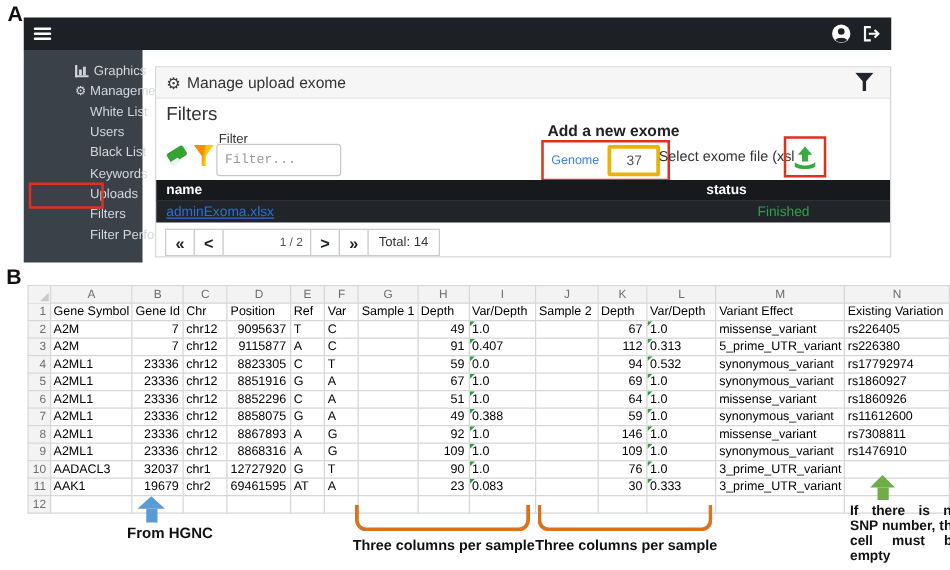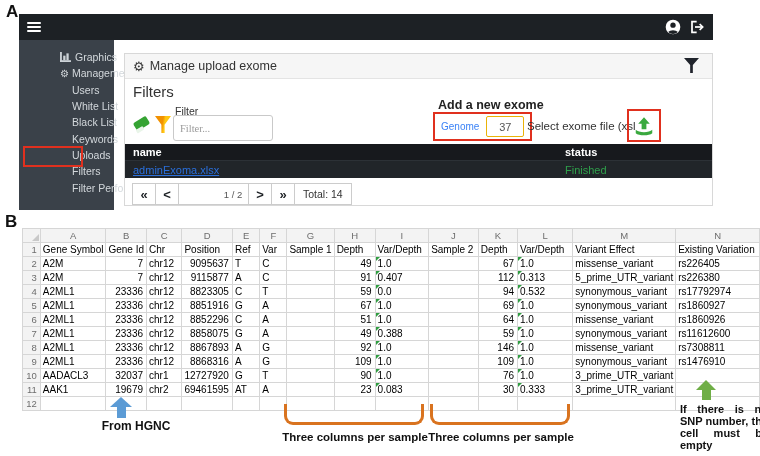--- a/index.html
+++ b/index.html
@@ -28,37 +28,37 @@
   .card{position:absolute;left:124px;top:53px;width:589px;height:153px;background:#fff;border:1px solid #d8d8d8;box-sizing:border-box;}
   .card-h{height:24px;background:#f6f6f6;border-bottom:1px solid #e4e4e4;display:flex;align-items:center;font-size:12.5px;color:#333;padding-left:8px;position:relative;}
   .card-h .gear{font-size:13px;margin-right:5px;color:#3a3a3a;}
   .funnel-dark{position:absolute;right:13px;top:4px;width:15px;height:15px;background:#20242c;clip-path:polygon(0 0,100% 0,59% 46%,59% 100%,41% 100%,41% 46%);cursor:pointer;}
   .card-b{position:relative;height:128px;}
   .filters-h{position:absolute;left:8px;top:4px;font-size:15px;color:#333;}
   .eraser{position:absolute;left:9px;top:40px;width:15px;height:9px;background:#35a333;border-radius:2px;transform:rotate(-32deg);cursor:pointer;}
   .eraser:after{content:"";position:absolute;left:-1px;bottom:-2px;width:8px;height:4px;background:#e9f5e9;border-radius:1px;}
   .funnel-y{position:absolute;left:30px;top:37px;width:16px;height:17px;background:linear-gradient(100deg,#f29100 45%,#ffc712 58%);clip-path:polygon(0 0,100% 0,60% 52%,60% 100%,40% 100%,40% 52%);cursor:pointer;}
   .f-label{position:absolute;left:50px;top:26px;font-size:10.5px;color:#333;}
-  .f-input{position:absolute;left:48px;top:36px;width:100px;height:19px;border:1px solid #c9c9c9;border-radius:3px;font-size:10.5px;padding:12px 6px;box-sizing:border-box;color:#444;font-family:Liberation Serif, serif;}
+  .f-input{position:absolute;left:48px;top:36px;width:100px;height:19px;border:1px solid #c9c9c9;border-radius:3px;font-size:10.5px;padding:12px 6px;box-sizing:border-box;color:#444;font-family:Liberation Mono, monospace;}
   .f-input::placeholder{color:#9a9a9a;}
   .add-h{position:absolute;left:313px;top:19px;font-weight:bold;font-size:12.5px;color:#222;}
   .genome-box{position:absolute;left:308px;top:33px;border:2px solid #e0301e;display:inline-flex;align-items:center;gap:7px;padding:2px 6px;}
   .genome-box span{font-size:10px;color:#3b82f6;}
-  .g-input{width:32px;height:17px;border:1px solid #eab308;border-radius:2px;font-size:11px;text-align:center;color:#555;font-family:"Liberation Sans",sans-serif;}
+  .g-input{width:32px;height:17px;border:3px solid #eab308;border-radius:2px;font-size:11px;text-align:center;color:#555;font-family:"Liberation Sans",sans-serif;}
   .sel-label{position:absolute;left:402px;top:41px;font-size:11.5px;color:#333;white-space:nowrap;}
   .upload-box{position:absolute;left:502px;top:30px;width:34px;height:33px;border:2px solid #e0301e;display:flex;align-items:center;justify-content:center;box-sizing:border-box;}
   .up-icon{display:inline-flex;cursor:pointer;}
 
   .dtable{position:absolute;left:0;top:65px;width:100%;font-size:11px;}
   .dt-head{height:16px;background:#17191d;color:#fff;font-weight:bold;display:flex;align-items:center;}
   .dt-row{height:17px;background:#212529;display:flex;align-items:center;border-top:1px solid #2c3136;}
   .c-name{padding-left:8px;width:440px;box-sizing:border-box;}
   .c-status{width:75px;}
   .link{color:#2a6fdb;text-decoration:underline;cursor:pointer;}
-  .status{color:#2fa04b;}
+  .status{color:#2fa04b;margin-left:41px;}
 
   .pager{position:absolute;left:8px;top:104px;display:flex;align-items:stretch;height:22px;}
   .pager button,.pager .pg,.pager .total{background:#fff;border:1px solid #ccc;margin-left:-1px;display:flex;align-items:center;justify-content:center;color:#1d2125;font-family:"Liberation Sans",sans-serif;padding-left:39px;}
   .pager button{width:24px;font-weight:bold;font-size:13px;cursor:pointer;padding:0;}
   .pager .pg{width:30px;font-size:9.5px;color:#555;}
   .pager .total{padding:0 8px;font-size:10.5px;color:#333;}
 
   
   .sheet{position:absolute;left:22px;top:228px;border-collapse:collapse;table-layout:fixed;font-size:10px;color:#000;}
   .sheet td,.sheet th{border:1px solid #d6d6d6;padding:0 2px;white-space:nowrap;overflow:hidden;font-weight:normal;height:13.5px;line-height:13px;box-sizing:border-box;}
@@ -132,24 +132,24 @@
           </svg>
         </span>
         <span>Graphics</span>
       </div>
       <div class="side-item">
         <span class="gear-ch">⚙</span>
         <span>Management</span>
         <span class="caret">▾</span>
       </div>
       <div class="side-item sub">
+        <span>White List</span>
+      </div>
+      <div class="side-item sub">
         <span>Users</span>
-      </div>
-      <div class="side-item sub">
-        <span>White List</span>
       </div>
       <div class="side-item sub">
         <span>Black List</span>
       </div>
       <div class="side-item sub">
         <span>Keywords</span>
       </div>
       <div class="side-item sub">
         <span>Uploads</span>
       </div>

